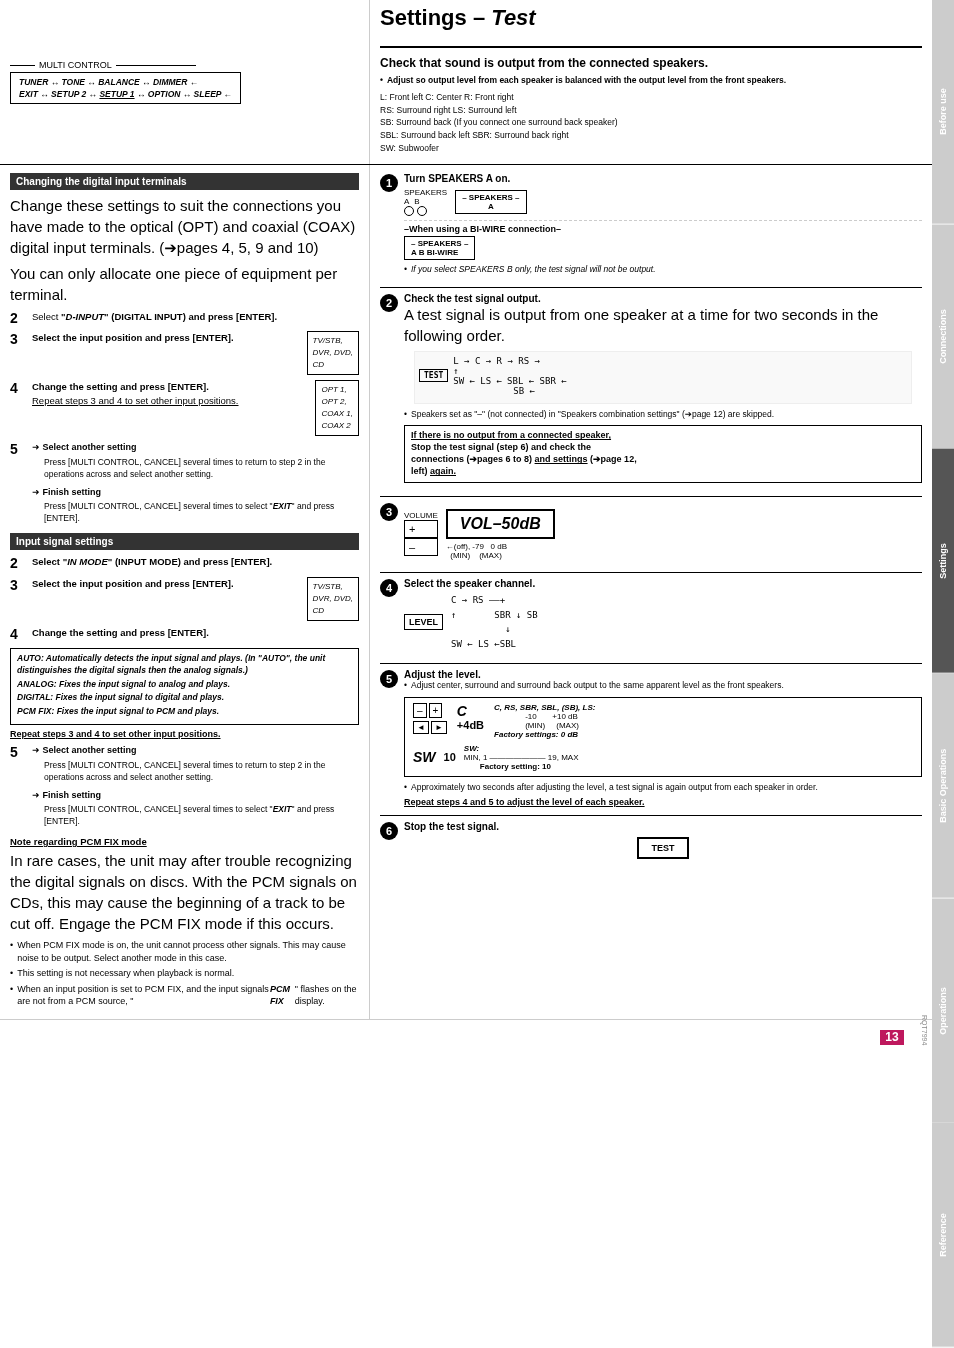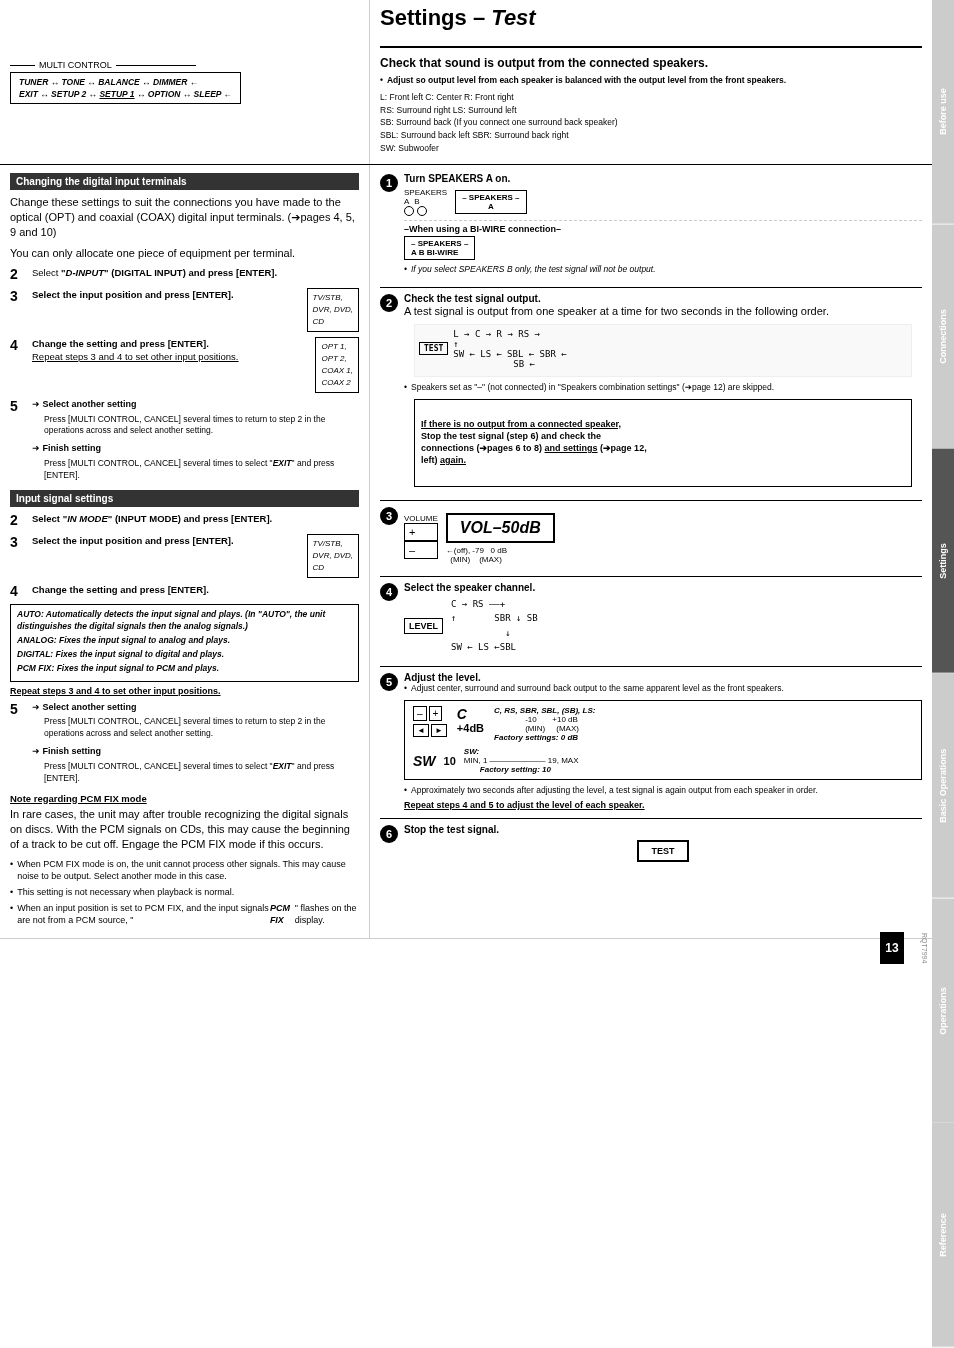--- a/index.html
+++ b/index.html
@@ -133,21 +133,21 @@
 
     
     .clearfix::after {
       content: '';
       display: table;
       clear: both;
     }
 
     
     .desc {
-      font-size: 11px;
+      font-size: 15px;
       line-height: 1.4;
       margin-bottom: 5px;
     }
 
     
     u { text-decoration: underline; }
 
     
     .vol-display {
       border: 2px solid #000;
@@ -155,22 +155,22 @@
       font-size: 16px;
       font-weight: bold;
       font-style: italic;
       display: inline-block;
       margin: 3px 0;
     }
 
     
     .warning-box {
       border: 1.5px solid #000;
-      padding: 19px 6px;
-      margin: 5px 10px;
+      padding: 4px 6px;
+      margin: 5px 0;
       font-size: 9px;
     }
     .warning-box p {
       margin-bottom: 2px;
     }
 
     
     hr.section-sep {
       border: none;
       border-top: 1px solid #000;
@@ -534,21 +534,21 @@
                   <div style="font-size:8px;">&nbsp;&nbsp;&nbsp;&nbsp;&nbsp;&nbsp;&nbsp;&nbsp;&nbsp;&nbsp;&nbsp;&nbsp;&nbsp;&nbsp;(MIN)&nbsp;&nbsp;&nbsp;&nbsp;&nbsp;(MAX)</div>
                   <div style="font-size:8px; font-style:italic;"><strong>Factory settings: 0 dB</strong></div>
                 </div>
               </div>
               <div style="display:flex; align-items:center; gap:8px; margin-top:5px;">
                 <div style="font-size:14px; font-weight:bold; font-style:italic;">SW</div>
                 <div style="font-size:11px; font-weight:bold;">10</div>
                 <div>
                   <div style="font-style:italic; font-size:8px;"><strong>SW:</strong></div>
                   <div style="font-size:8px;">MIN, 1 ——————— 19, MAX</div>
-                  <div style="font-size:8px; font-style:italic;padding-left:16px;"><strong>Factory setting: 10</strong></div>
+                  <div style="font-size:8px; padding-left:16px;"><strong>Factory setting: 10</strong></div>
                 </div>
               </div>
             </div>
             <div class="bullet-item" style="font-size:8.5px;">Approximately two seconds after adjusting the level, a test signal is again output from each speaker in order.</div>
             <div style="text-decoration:underline; font-size:9px; font-weight:bold;">Repeat steps 4 and 5 to adjust the level of each speaker.</div>
           </div>
         </div>
 
         <hr class="section-sep">
 
@@ -560,18 +560,18 @@
             <div style="margin-top:5px; text-align:center;">
               <div style="border:2px solid #000; padding:4px 12px; display:inline-block; font-size:9px; font-weight:bold;">TEST</div>
             </div>
           </div>
         </div>
 
       </div>
     </div>
 
     <div style="position:relative; height:30px; border-top:1px solid #ccc;">
-      <div style="position:absolute; right:28px; bottom:4px; background:#000000; color:#fff; width:24px; height:32px; display:flex; align-items:center; justify-content:center; font-weight:bold; font-size:12px;">13</div>
+      <div style="position:absolute; right:28px; bottom:4px; background:#be185d; color:#fff; width:24px; height:15px; display:flex; align-items:center; justify-content:center; font-weight:bold; font-size:12px;">13</div>
       <div style="position:absolute; right:4px; bottom:4px; font-size:7px; color:#888; writing-mode:vertical-rl;">RQT7994</div>
     </div>
 
   </div>
 </div>
 
 </body></html>

